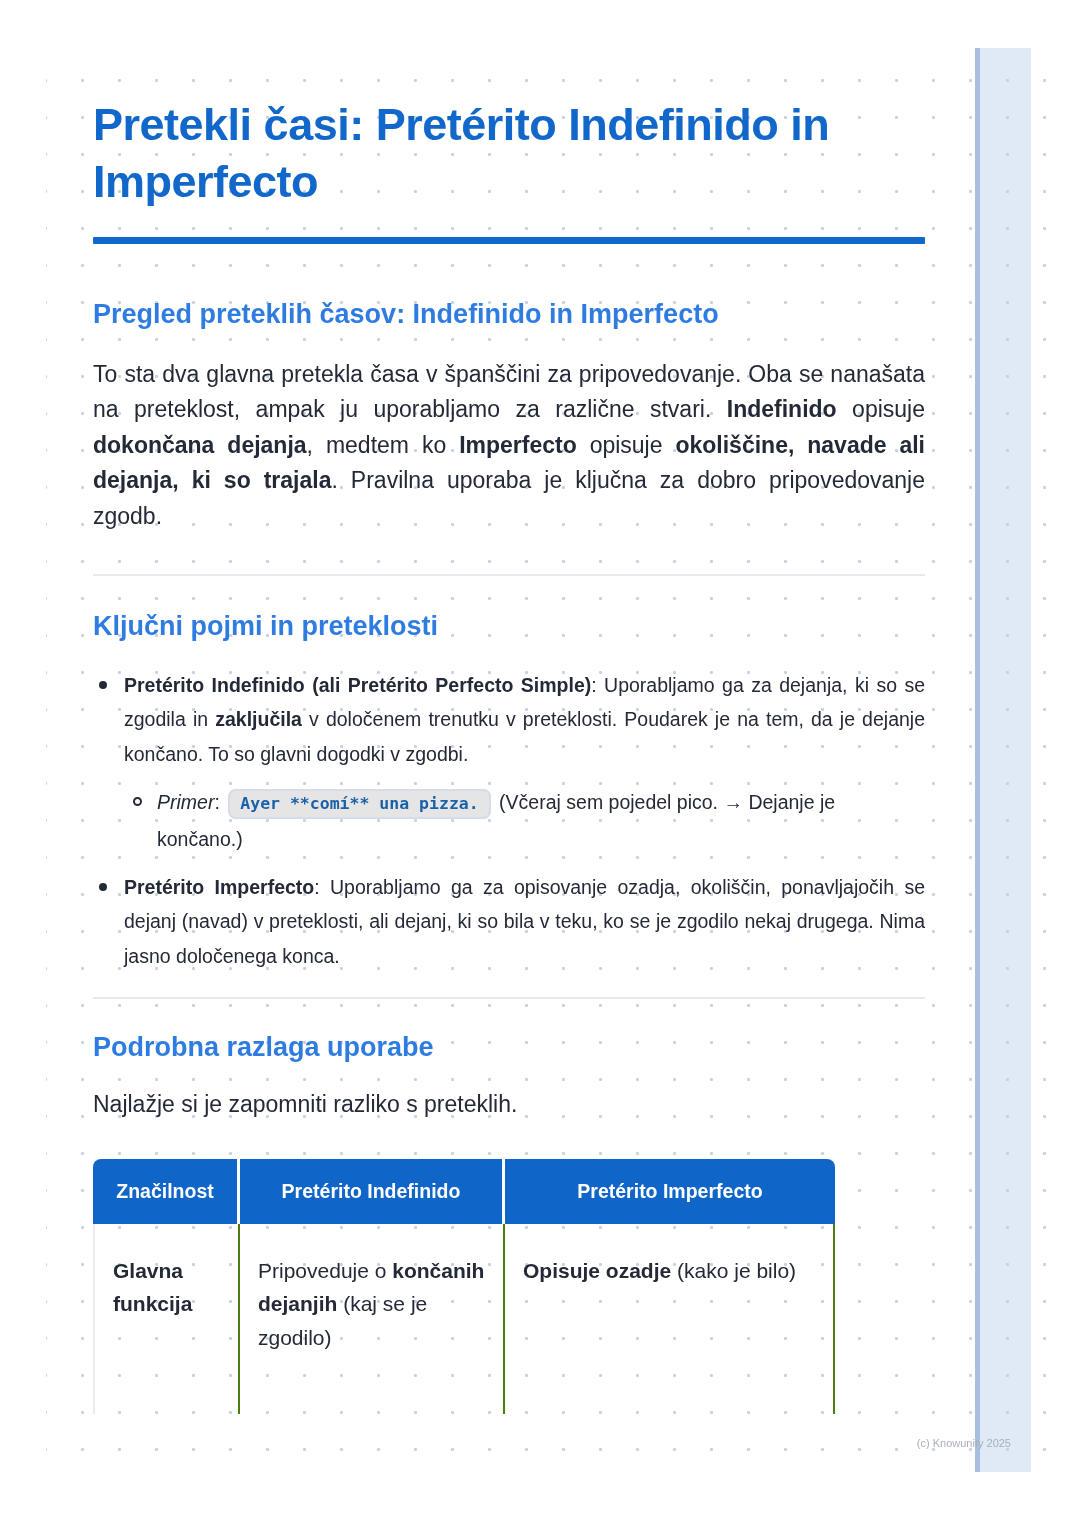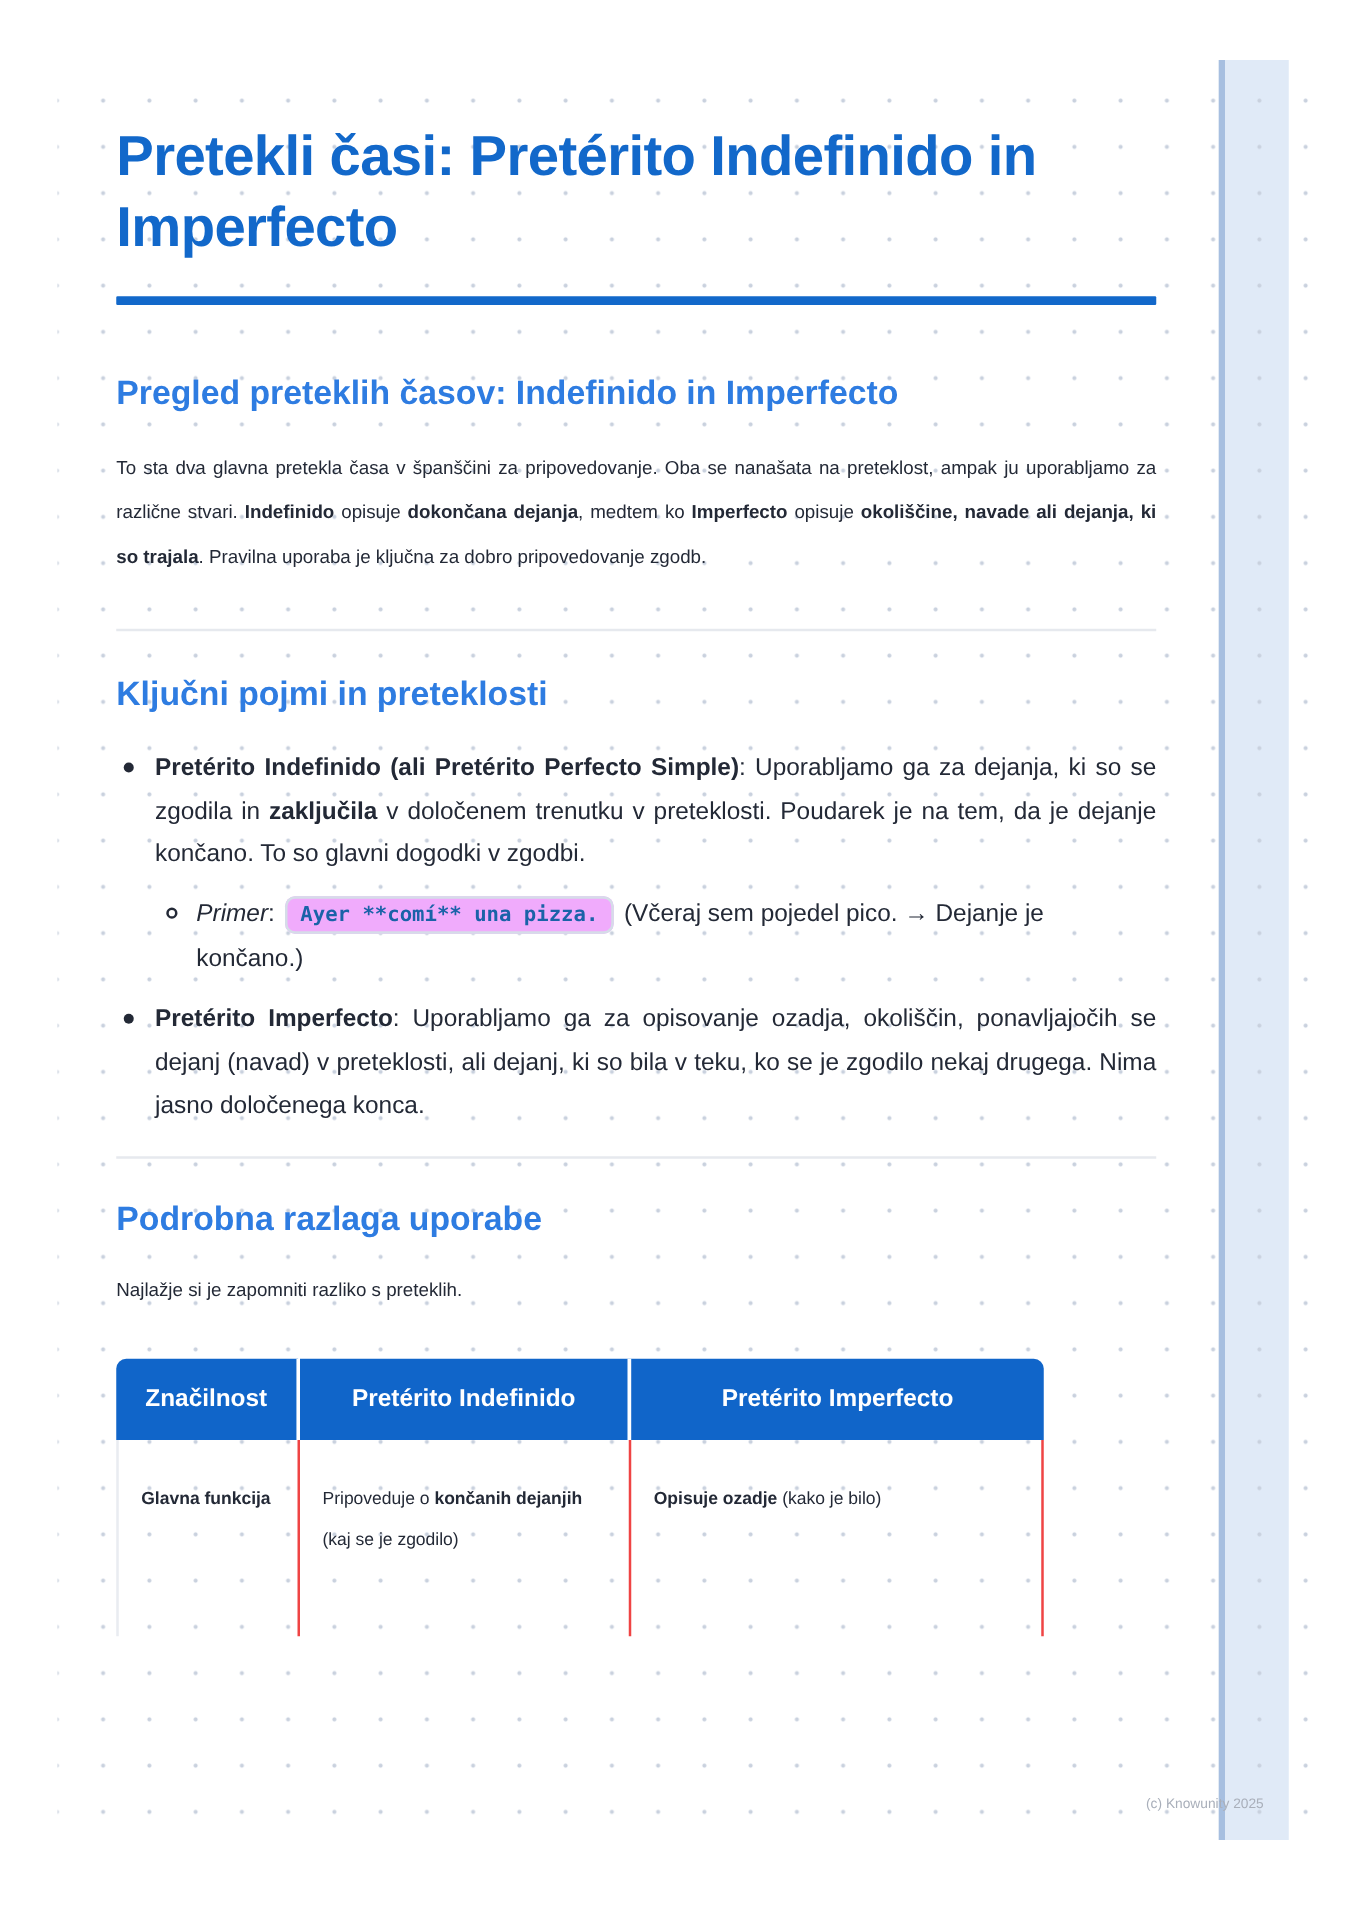--- a/index.html
+++ b/index.html
@@ -22,21 +22,21 @@
   .content{position:absolute;left:93px;top:0;width:832px;}
   h1{
     margin:96px 0 0;font-size:45px;line-height:57px;font-weight:bold;
     color:#1268ca;letter-spacing:-0.5px;
   }
   .rule{margin-top:27px;height:7px;background:#1268ca;border-radius:1px;}
   h2{margin:0;font-size:27px;line-height:32px;font-weight:bold;color:#2e7ce1;}
   .h2-overview{margin-top:54px;}
   .h2-terms{margin-top:34px;}
   .h2-usage{margin-top:32px;}
-  p{margin:0;font-size:15px;line-height:35.4px;}
+  p{margin:0;font-size:23px;line-height:35.4px;}
   .p-overview{margin-top:27px;text-align:justify;}
   .p-usage{margin-top:24px;}
   .divider{border:none;border-top:2px solid #e6e9ee;margin:40px 0 0;}
   .divider-2{margin-top:24px;}
   ul.bullets{list-style:none;margin:26px 0 0;padding:0 0 0 31px;}
   ul.bullets>li{
     position:relative;font-size:19.5px;line-height:34.4px;text-align:justify;
   }
   ul.bullets>li::before{
     content:"";position:absolute;left:-25px;top:13px;width:8px;height:8px;
@@ -46,40 +46,40 @@
   ul.subs{list-style:none;margin:14px 0 0;padding:0 0 0 33px;}
   ul.subs>li{position:relative;font-size:19.5px;line-height:34.4px;text-align:left;}
   ul.subs>li::before{
     content:"";position:absolute;left:-24px;top:12px;width:9px;height:9px;
     border-radius:50%;border:2px solid #232936;box-sizing:border-box;background:transparent;
   }
   strong{font-weight:bold;}
   em{}
   code.chip{
     font-family:"DejaVu Sans Mono",monospace;font-size:16.5px;font-weight:bold;
-    color:#1a62a8;background:#f0abfc;border:2px solid #d5dde8;border-radius:8px;
+    color:#1a62a8;background:#e5e5e5;border:2px solid #d5dde8;border-radius:8px;
     padding:3px 10px 4px;margin:12px 3px;white-space:nowrap;
   }
   table.cmp{
     margin-top:36px;width:742px;table-layout:fixed;
     border-collapse:separate;border-spacing:0;
   }
   table.cmp col.c1{width:147px;}
   table.cmp col.c2{width:265px;}
   table.cmp col.c3{width:330px;}
   table.cmp th{
     background:#1065c9;color:#ffffff;font-size:19.5px;font-weight:bold;
     text-align:center;padding:21px 18px;border-right:3px solid #ffffff;box-sizing:border-box;
   }
   table.cmp th:first-child{border-top-left-radius:8px;}
   table.cmp th:last-child{border-top-right-radius:8px;border-right:none;}
   table.cmp td{
-    font-size:14px;line-height:33.5px;vertical-align:top;
+    font-size:21px;line-height:33.5px;vertical-align:top;
     padding:30px 18px 60px;background:transparent;box-sizing:border-box;
-    border-right:2px solid #ef4444;
+    border-right:2px solid #4d7c0f;
   }
   table.cmp td:first-child{border-left:2px solid #e9ecf1;}
   .footer{
     position:absolute;top:1437px;right:69px;z-index:5;
     font-size:11px;color:#a9afba;
   }
 </style>
 </head>
 <body>
 

